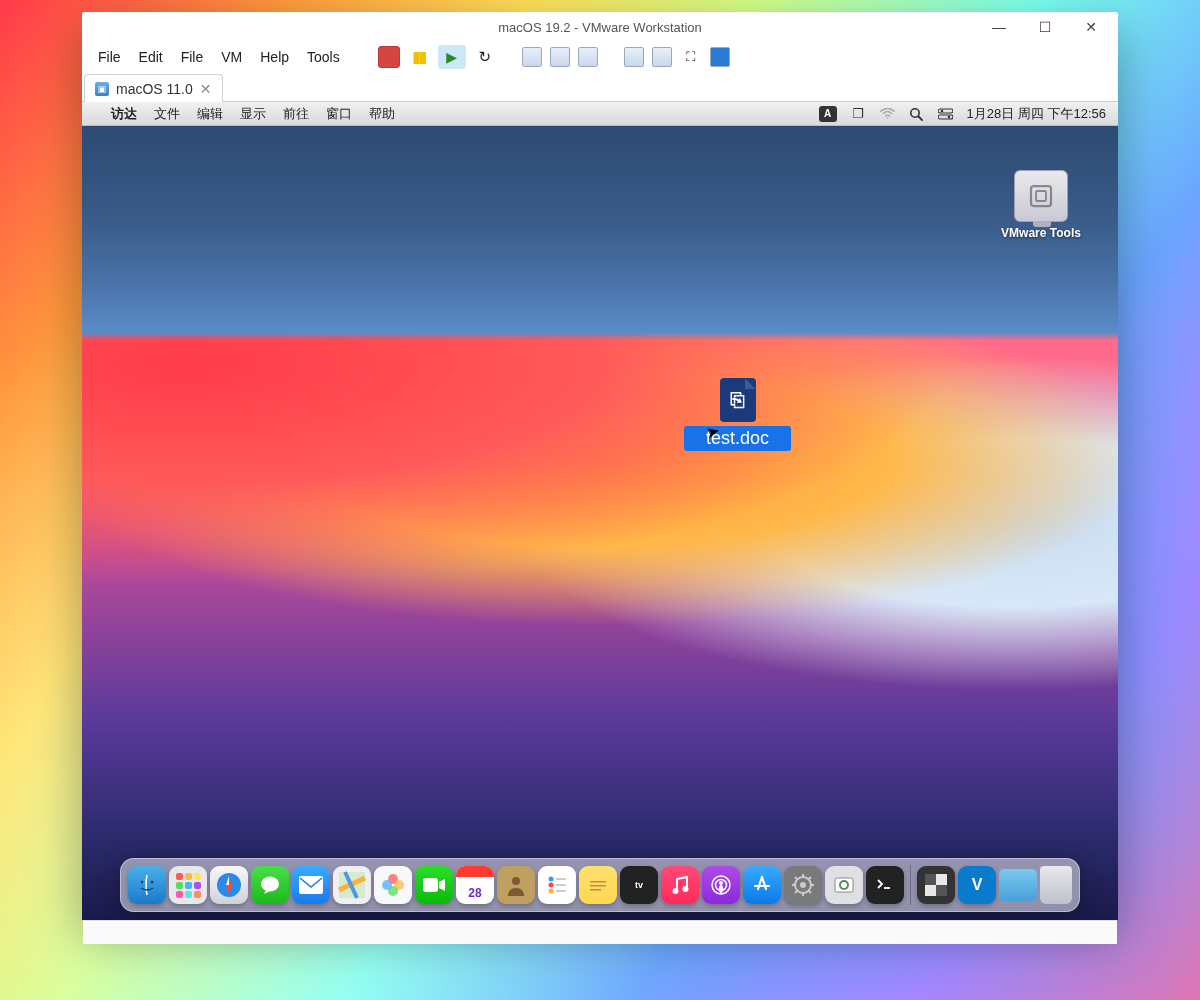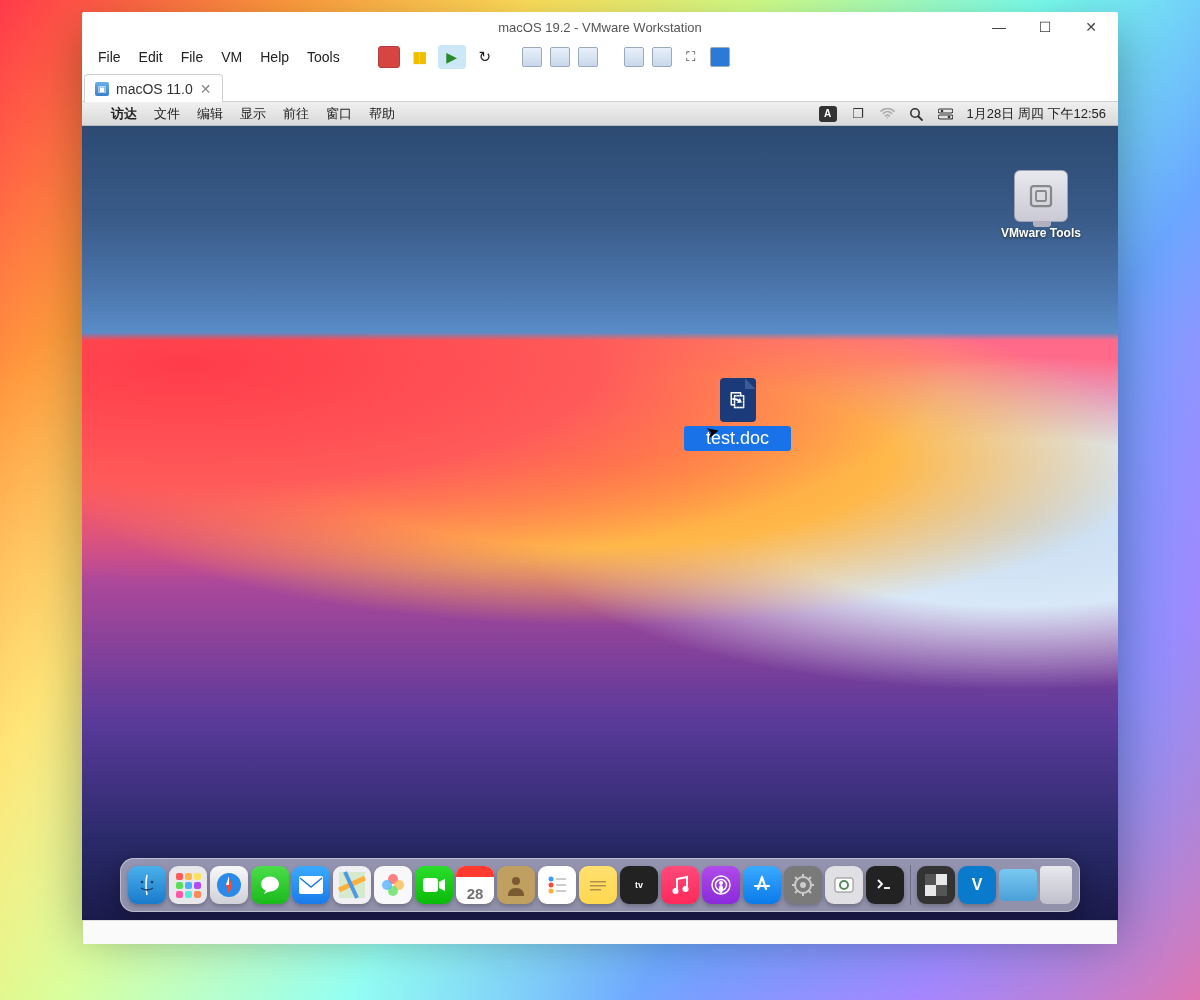--- a/index.html
+++ b/index.html
@@ -253,21 +253,21 @@
               <circle cx="7" cy="13" r="5" fill="#4ab0ff" opacity="0.75"></circle>
             </svg>
           </div>
         <div class="dock-app facetime">
             <svg width="24" height="16" viewBox="0 0 24 16">
               <rect x="1" y="1" width="15" height="14" rx="3" fill="#fff"></rect>
               <polygon points="17,5 23,2 23,14 17,11" fill="#fff"></polygon>
             </svg>
           </div>
         <div class="dock-app cal">
-            <span style="font-size:15px;font-weight:600;color:#737373;margin-top:16px;">28</span>
+            <span style="font-size:12px;font-weight:600;color:#6d28d9;margin-top:16px;">28</span>
           </div>
         <div class="dock-app contacts">
             <svg width="20" height="22" viewBox="0 0 20 22">
               <circle cx="10" cy="7" r="4" fill="#7a5a30"></circle>
               <path d="M2 22 Q2 14 10 14 Q18 14 18 22" fill="#7a5a30"></path>
             </svg>
           </div>
         <div class="dock-app reminders">
             <svg width="22" height="22" viewBox="0 0 22 22">
               <circle cx="5" cy="5" r="2.5" fill="#3a9aff"></circle>

